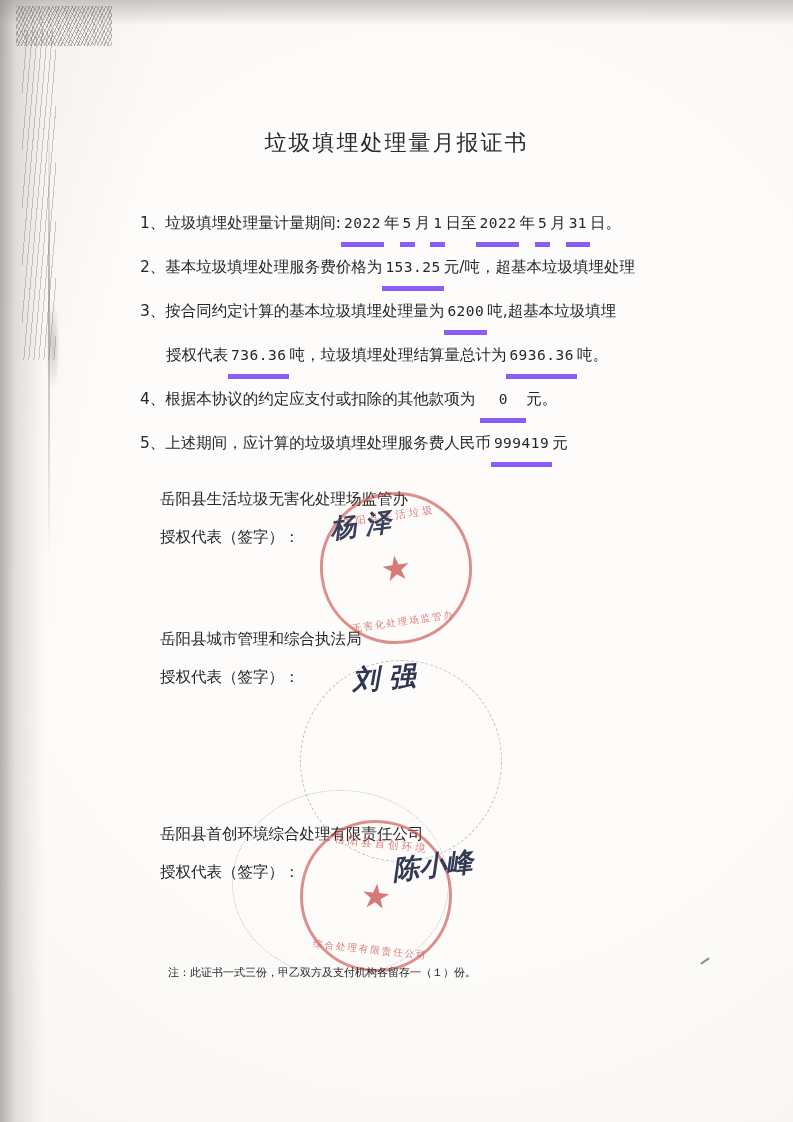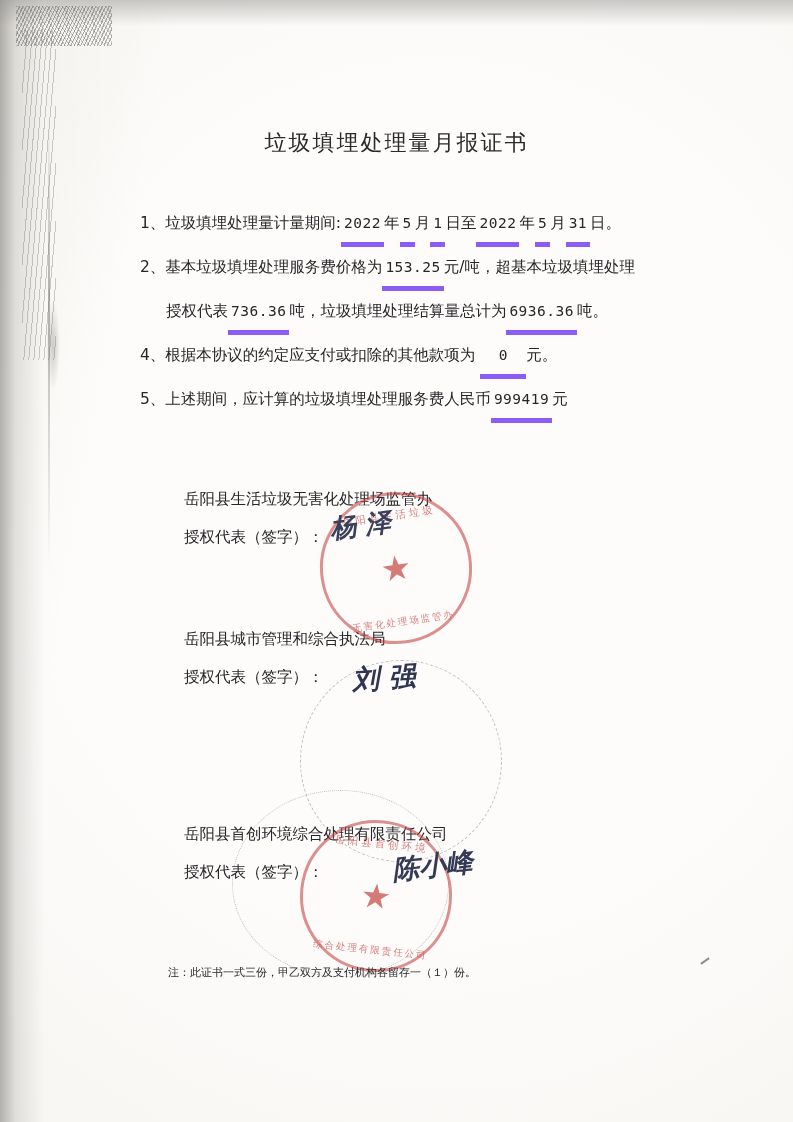--- a/index.html
+++ b/index.html
@@ -134,21 +134,21 @@
     font-size: 14.5px;
     letter-spacing: 0.5px;
   }
   .fill-wide {
     min-width: 40px;
     text-align: center;
   }
 
   .sig-block {
     position: absolute;
-    left: 184px;
+    left: 160px;
     width: 520px;
     color: #26262a;
     font-size: 15.5px;
     line-height: 38px;
   }
   .sig-org { white-space: nowrap; }
   .sig-line { white-space: nowrap; }
 
   .note {
     position: absolute;
@@ -275,20 +275,23 @@
   <div class="body-block">
 
     <p class="clause">
       <span>1、垃圾填埋处理量计量期间:</span><span class="fill">2022</span><span>年</span><span class="fill">5</span><span>月</span><span class="fill">1</span><span>日至</span><span class="fill">2022</span><span>年</span><span class="fill">5</span><span>月</span><span class="fill">31</span><span>日。</span>
     </p>
 
     <p class="clause">
       <span>2、基本垃圾填埋处理服务费价格为</span><span class="fill">153.25</span><span>元/吨，超基本垃圾填埋处理</span>
     </p>
 
+    <p class="clause">
+      <span>3、按合同约定计算的基本垃圾填埋处理量为</span><span class="fill">6200</span><span>吨,超基本垃圾填埋</span>
+    </p>
     <p class="clause clause-indent">
       <span>授权代表</span><span class="fill">736.36</span><span>吨，垃圾填埋处理结算量总计为</span><span class="fill">6936.36</span><span>吨。</span>
     </p>
 
     <p class="clause">
       <span>4、根据本协议的约定应支付或扣除的其他款项为</span>&nbsp;<span class="fill fill-wide">0</span><span>元。</span>
     </p>
 
     <p class="clause">
       <span>5、上述期间，应计算的垃圾填埋处理服务费人民币</span><span class="fill">999419</span><span>元</span>

